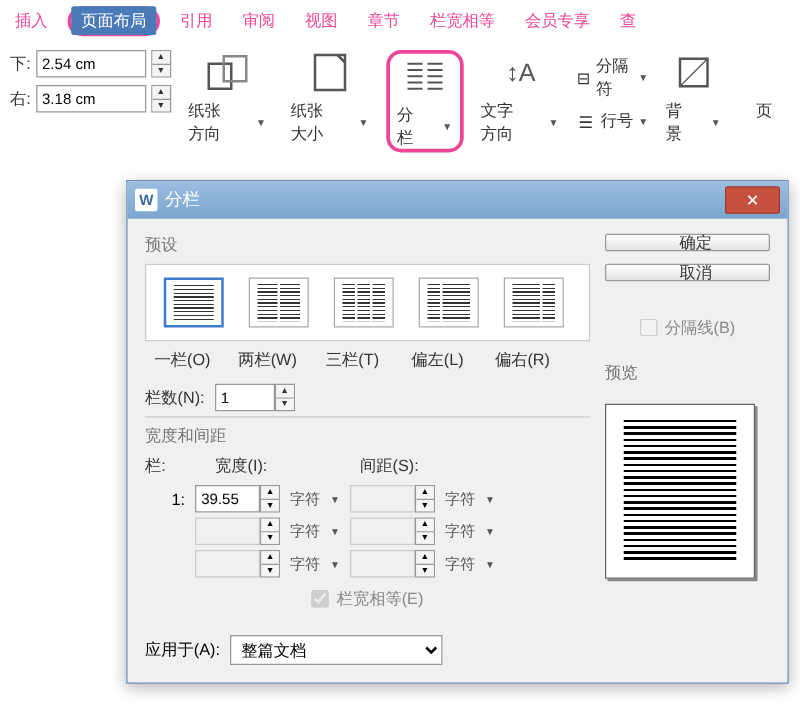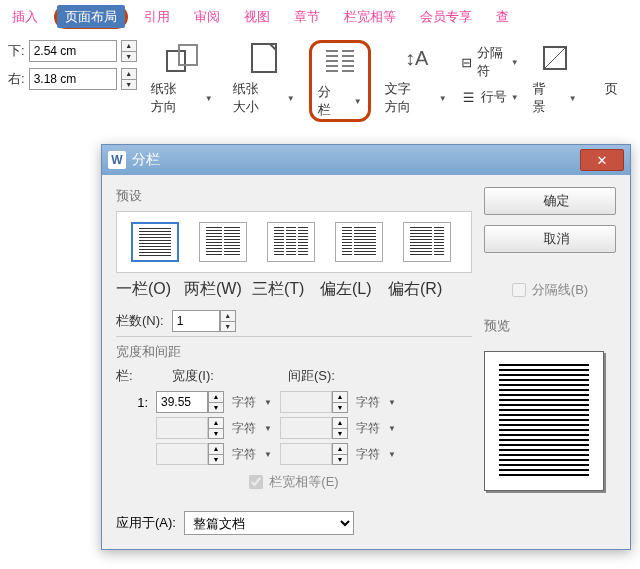--- a/index.html
+++ b/index.html
@@ -1,21 +1,21 @@
 <!DOCTYPE html>
 <html><head>
   <meta charset="utf-8">
   <style>
     * { box-sizing: border-box; margin: 0; padding: 0; font-family: "Microsoft YaHei", "SimSun", sans-serif; }
     body { background: #fff; width: 640px; height: 569px; position: relative; overflow: hidden; font-size: 13px; }
     
     .ribbon-tabs { display: flex; gap: 8px; padding: 4px 4px 6px; align-items: center; }
     .tab { padding: 4px 8px; color: #ec4899; }
     .tab.active { background: #4a7ab8; color: #fff; border-radius: 2px; }
-    .highlight-red { border: 3px solid #c2410c; border-radius: 12px; }
+    .highlight-red { border: 3px solid #ec4899; border-radius: 12px; }
     
     .ribbon-body { display: flex; padding: 4px 8px 10px; gap: 8px; align-items: flex-start; }
     
     .margins-group { display: flex; flex-direction: column; gap: 6px; font-size: 13px; color: #333; }
     .margin-row { display: flex; align-items: center; gap: 4px; }
     .margin-row input { width: 88px; height: 22px; border: 1px solid #999; padding: 0 4px; font-size: 12px; }
     .spinner { width: 16px; height: 22px; display: flex; flex-direction: column; border: 1px solid #999; }
     .spinner div { flex: 1; display: flex; align-items: center; justify-content: center; font-size: 7px; background: #f4f4f4; }
     .spinner div:first-child { border-bottom: 1px solid #999; }
     
@@ -46,27 +46,27 @@
     .dright { width: 132px; display: flex; flex-direction: column; gap: 10px; }
     
     .fieldset-label { color: #737373; font-size: 13px; margin-bottom: 6px; }
     .preset-row { display: flex; gap: 8px; justify-content: flex-start; border: 1px solid #ccc; padding: 10px 8px; background: #fff; }
     .preset { display: flex; flex-direction: column; align-items: center; gap: 4px; width: 60px; }
     .preset .pic { width: 48px; height: 40px; border: 1px solid #aaa; background: #fff; display: flex; gap: 2px; padding: 4px 6px; }
     .preset.sel .pic { border: 2px solid #3d7bd1; }
     .preset .col { flex: 1; background: repeating-linear-gradient(#333 0, #333 1px, #fff 1px, #fff 3px); }
     .preset .col.nar { flex: 0 0 10px; }
     .preset-labels { display: flex; gap: 8px; margin-top: 6px; }
-    .preset-labels span { width: 60px; font-size: 16px; color: #333; }
+    .preset-labels span { width: 60px; text-align: center; font-size: 13px; color: #333; }
     
     .form-row { display: flex; align-items: center; gap: 8px; margin-top: 10px; font-size: 13px; color: #333; }
     .spin-input { display: flex; align-items: center; }
     .spin-input input { width: 48px; height: 22px; border: 1px solid #999; padding: 0 4px; font-size: 12px; }
     
-    .btn { background: linear-gradient(#fff, #e4e4e4); border: 1px solid #999; height: 28px; width: 100%; display: flex; align-items: center; justify-content: center; font-size: 13px; color: #333; border-radius: 2px; padding-left: 13px; }
+    .btn { background: linear-gradient(#fff, #e4e4e4); border: 1px solid #999; height: 14px; width: 100%; display: flex; align-items: center; justify-content: center; font-size: 13px; color: #333; border-radius: 2px; padding-left: 13px; }
     
     .checkbox-row { display: flex; align-items: center; gap: 6px; font-size: 13px; color: #888; justify-content: center; }
     .checkbox-row input { width: 14px; height: 14px; }
     
     .width-dist { border-top: 1px solid #ccc; margin-top: 4px; padding-top: 6px; }
     .wd-head { display: flex; gap: 16px; font-size: 13px; color: #333; margin-bottom: 6px; }
     .wd-head span:nth-child(1){width:40px}
     .wd-head span:nth-child(2){width:100px}
     .wd-head span:nth-child(3){width:100px}
     .wd-row { display: flex; align-items: center; gap: 8px; margin-bottom: 4px; }

